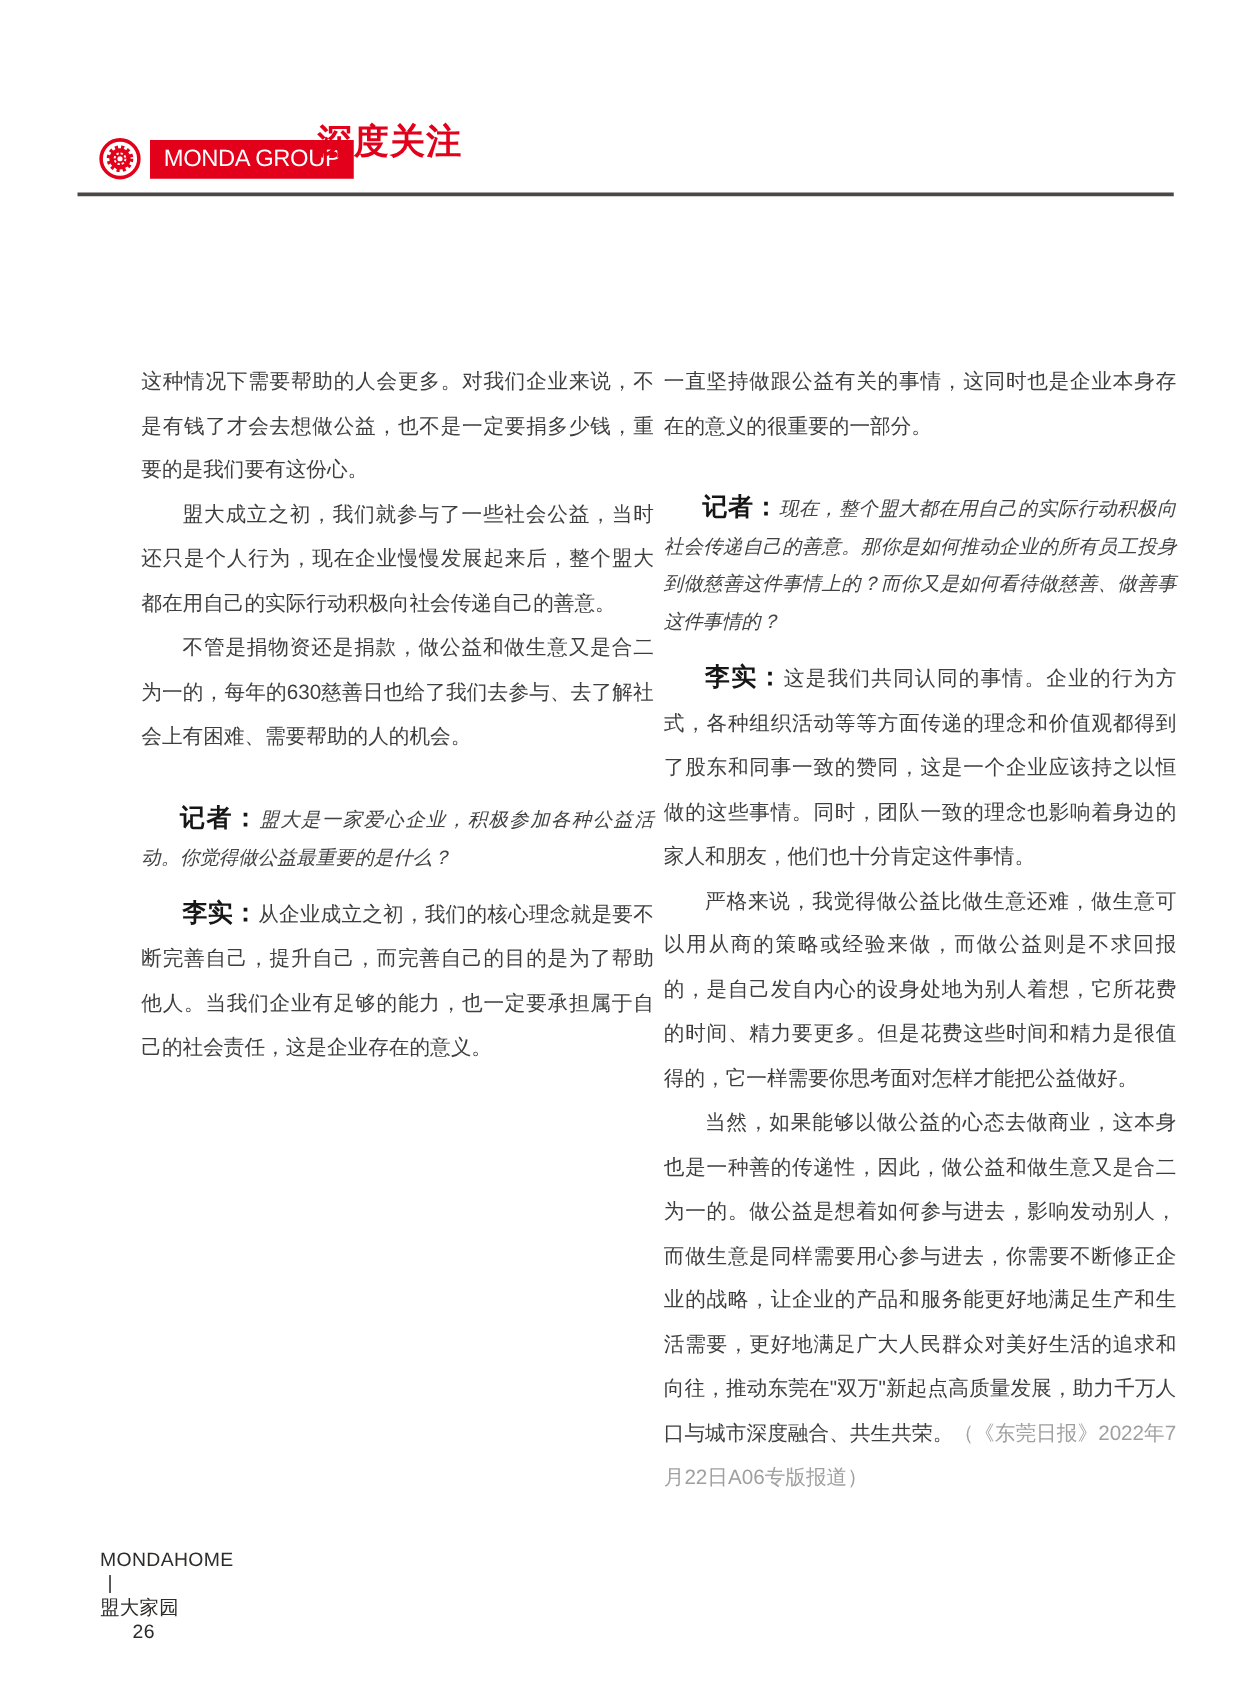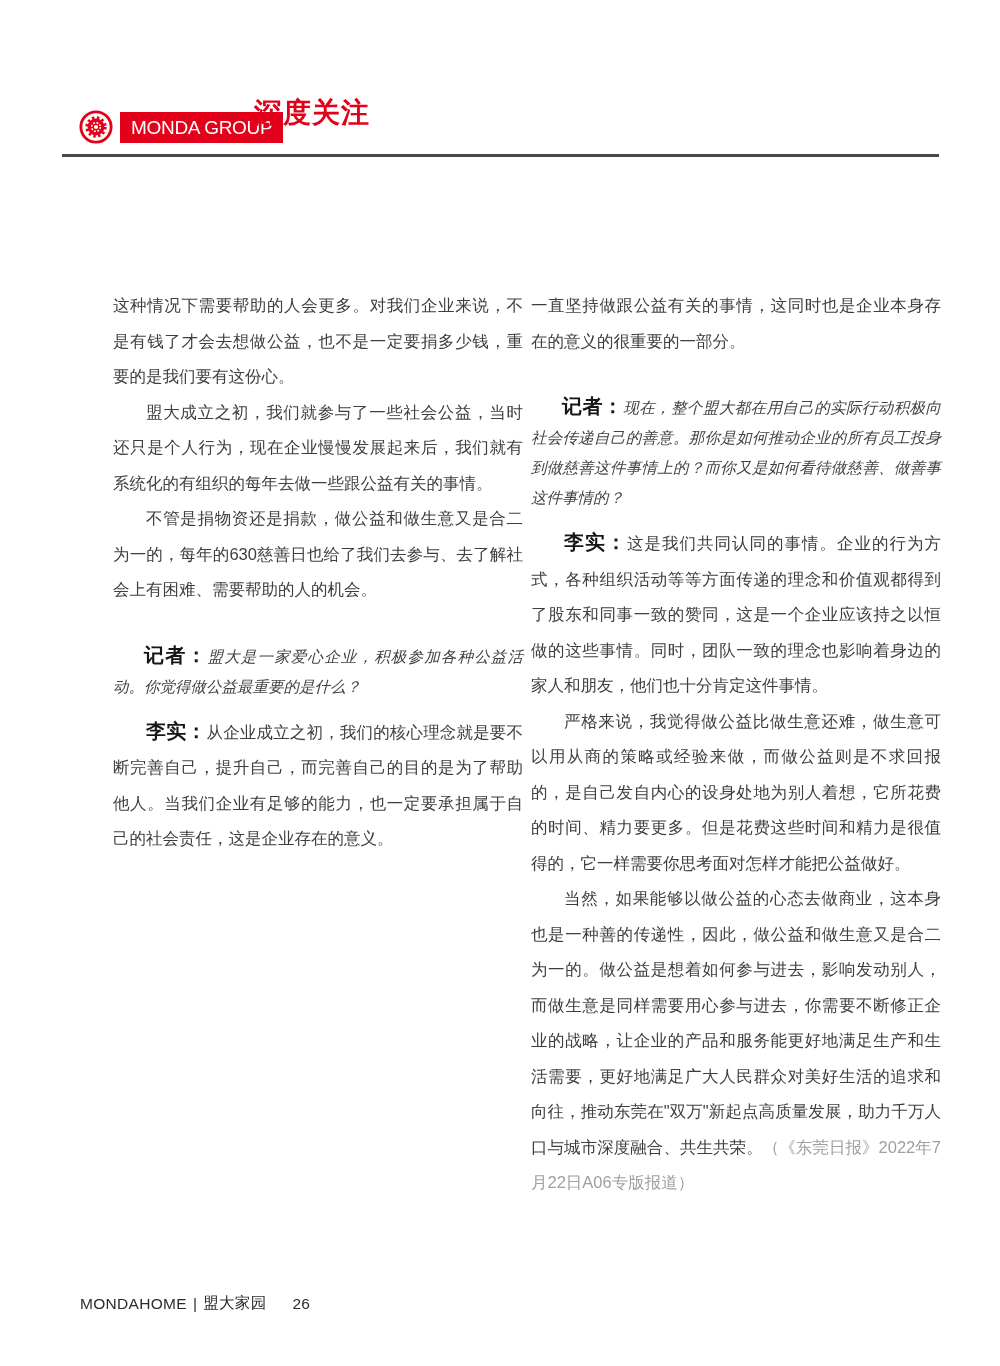--- a/index.html
+++ b/index.html
@@ -64,24 +64,24 @@
   .speaker {
     font-family:"Liberation Sans", sans-serif;
     font-style:normal; font-weight:700;
     color:#161616;
     font-size:20px;
   }
   .citation { color:var(--text-gray); }
 
   
   .footer {
-    position:absolute; left:80px; top:1293px;
+    position:absolute; left:80px; top:1240px;
     font-size:15.5px; color:#2e2c2b;
     letter-spacing:0.3px;
-    display:flex; align-items:center;
+    display:flex; align-items:flex-start;flex-direction:column;
   }
   .footer .sep { margin:0 6px; color:#2e2c2b; }
   .footer .page-num { margin-left:26px; }
 </style>
 </head>
 <body>
 
 <div class="page" style="--brand-red: #e2001a; --text-dark: #3e3e3e; --text-gray: #9f9f9f; --divider: #4b4743;">
 
   <svg class="logo" viewBox="0 0 36 36">
@@ -90,21 +90,21 @@
     <circle cx="18" cy="18" r="9.8" fill="none" stroke="#e2001a" stroke-width="3" stroke-dasharray="2.6 2.6"></circle>
     <circle cx="18" cy="18" r="4.6" fill="none" stroke="#ffffff" stroke-width="1.6" stroke-dasharray="2 1.6"></circle>
     <circle cx="18" cy="18" r="2.2" fill="#ffffff"></circle>
   </svg>
   <div class="brand-badge">MONDA GROUP</div>
   <div class="section-title">深度关注</div>
   <div class="divider"></div>
 
   <div class="col col-left" id="col-left">
       <p class="para continuation">这种情况下需要帮助的人会更多。对我们企业来说，不是有钱了才会去想做公益，也不是一定要捐多少钱，重要的是我们要有这份心。</p>
-      <p class="para body indent">盟大成立之初，我们就参与了一些社会公益，当时还只是个人行为，现在企业慢慢发展起来后，我们就有系统化的有组织的每年去做一些跟公益有关的事情。</p>
+      <p class="para body indent">盟大成立之初，我们就参与了一些社会公益，当时还只是个人行为，现在企业慢慢发展起来后，整个盟大都在用自己的实际行动积极向社会传递自己的善意。</p>
       <p class="para body indent">不管是捐物资还是捐款，做公益和做生意又是合二为一的，每年的630慈善日也给了我们去参与、去了解社会上有困难、需要帮助的人的机会。</p>
       <p class="para question indent gap-large"><span class="speaker">记者：</span>盟大是一家爱心企业，积极参加各种公益活动。你觉得做公益最重要的是什么？</p>
       <p class="para answer indent gap-small"><span class="speaker">李实：</span>从企业成立之初，我们的核心理念就是要不断完善自己，提升自己，而完善自己的目的是为了帮助他人。当我们企业有足够的能力，也一定要承担属于自己的社会责任，这是企业存在的意义。</p>
     </div>
   <div class="col col-right" id="col-right">
       <p class="para continuation">一直坚持做跟公益有关的事情，这同时也是企业本身存在的意义的很重要的一部分。</p>
       <p class="para question indent gap-large"><span class="speaker">记者：</span>现在，整个盟大都在用自己的实际行动积极向社会传递自己的善意。那你是如何推动企业的所有员工投身到做慈善这件事情上的？而你又是如何看待做慈善、做善事这件事情的？</p>
       <p class="para answer indent gap-small"><span class="speaker">李实：</span>这是我们共同认同的事情。企业的行为方式，各种组织活动等等方面传递的理念和价值观都得到了股东和同事一致的赞同，这是一个企业应该持之以恒做的这些事情。同时，团队一致的理念也影响着身边的家人和朋友，他们也十分肯定这件事情。</p>
       <p class="para body indent">严格来说，我觉得做公益比做生意还难，做生意可以用从商的策略或经验来做，而做公益则是不求回报的，是自己发自内心的设身处地为别人着想，它所花费的时间、精力要更多。但是花费这些时间和精力是很值得的，它一样需要你思考面对怎样才能把公益做好。</p>
       <p class="para body indent">当然，如果能够以做公益的心态去做商业，这本身也是一种善的传递性，因此，做公益和做生意又是合二为一的。做公益是想着如何参与进去，影响发动别人，而做生意是同样需要用心参与进去，你需要不断修正企业的战略，让企业的产品和服务能更好地满足生产和生活需要，更好地满足广大人民群众对美好生活的追求和向往，推动东莞在"双万"新起点高质量发展，助力千万人口与城市深度融合、共生共荣。<span class="citation">（《东莞日报》2022年7月22日A06专版报道）</span></p>

